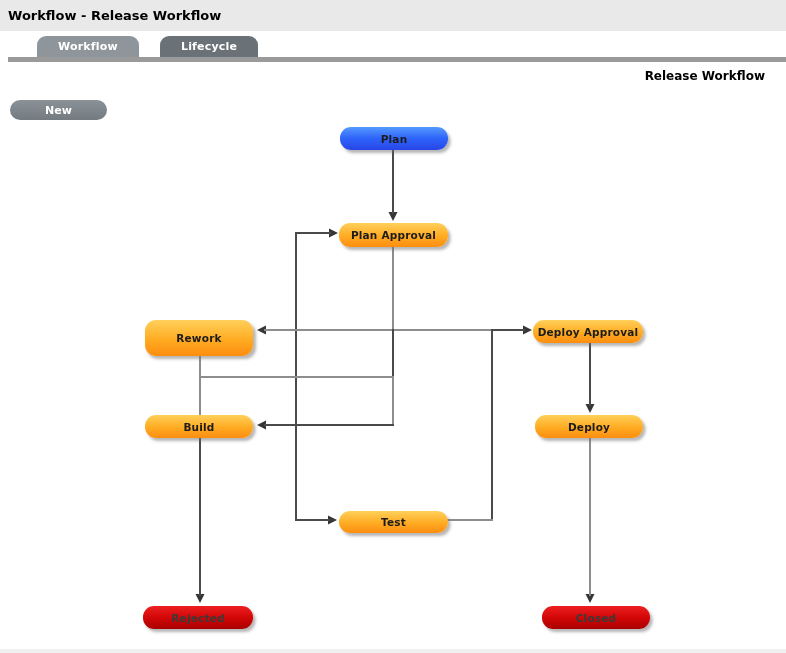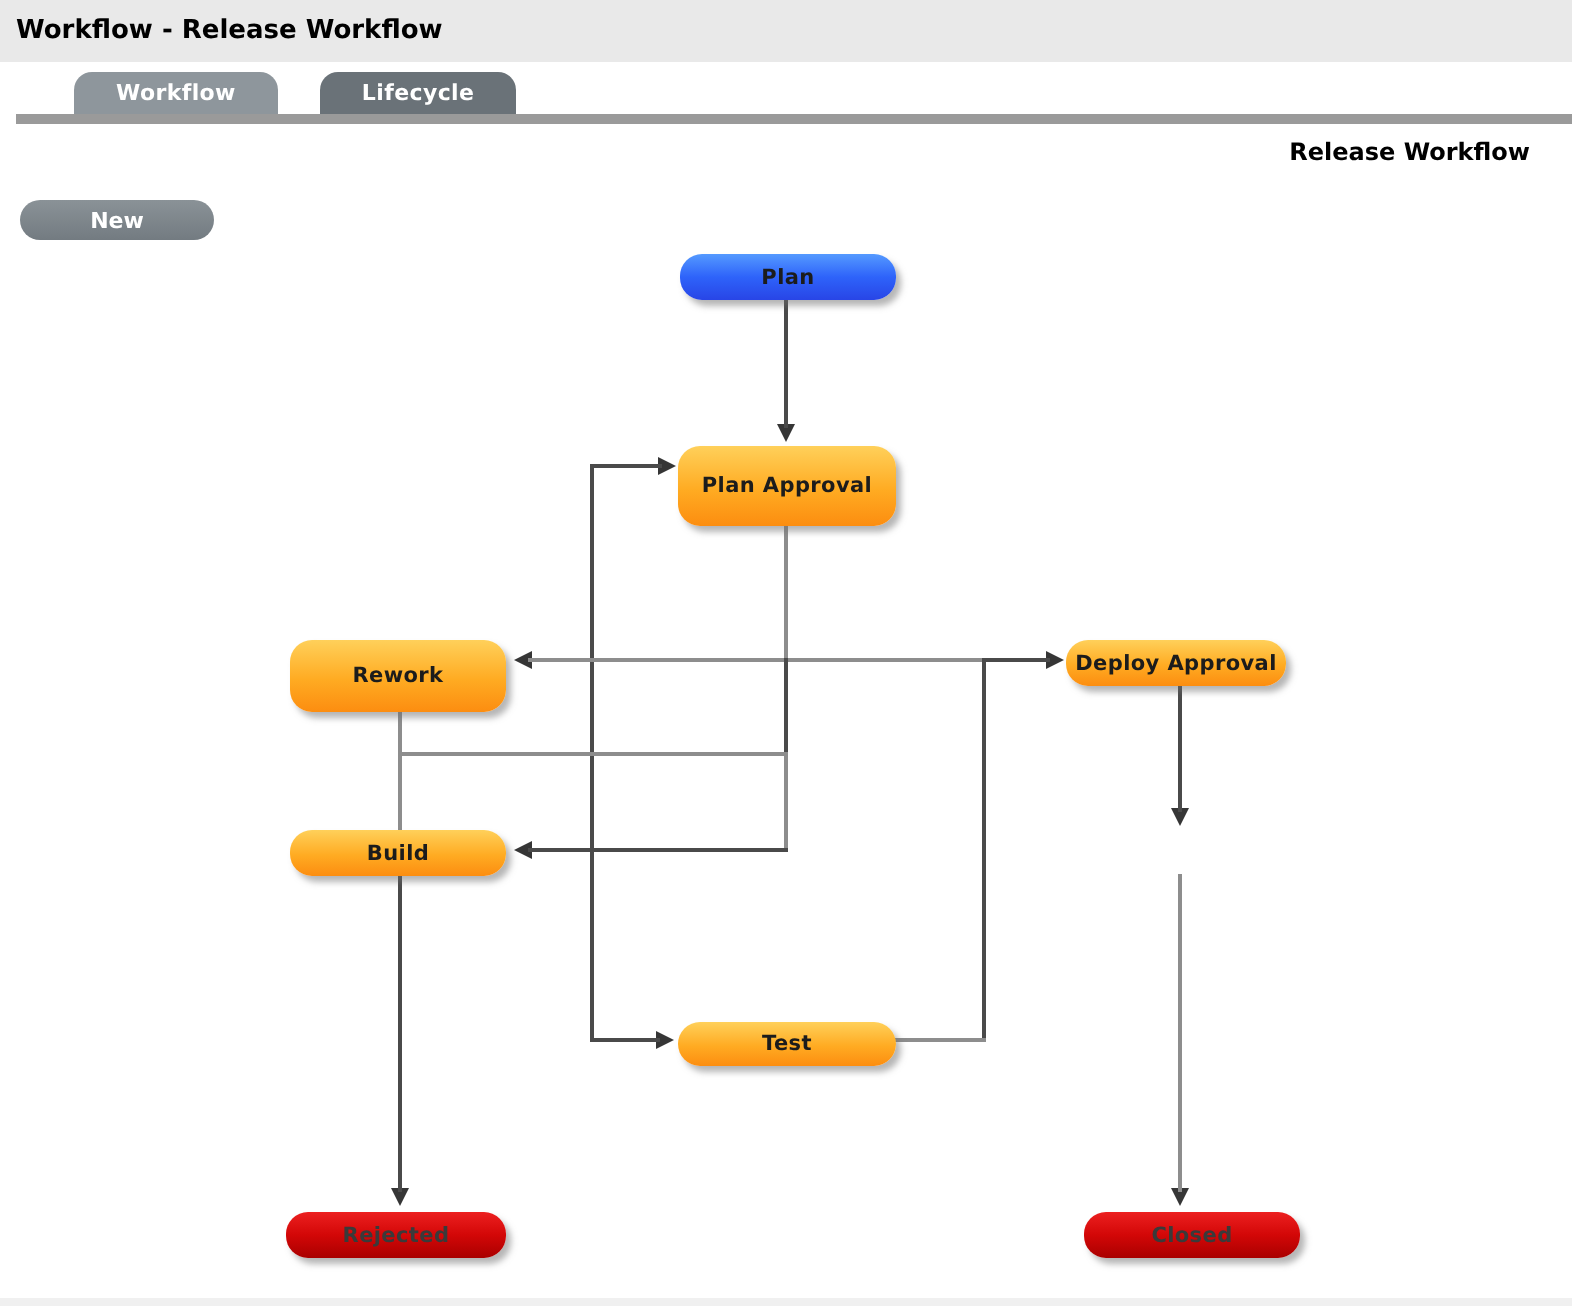--- a/index.html
+++ b/index.html
@@ -84,22 +84,23 @@
       <polyline points="393,377 200,377" fill="none" stroke="#8d8d8d" stroke-width="2" stroke-linecap="square"></polyline>
       <polyline points="200,343 200,415" fill="none" stroke="#8d8d8d" stroke-width="2" stroke-linecap="square"></polyline>
       <polygon points="200,603 204.5,594 195.5,594" fill="#363636"></polygon>
       <polyline points="200,438 200,595" fill="none" stroke="#4a4a4a" stroke-width="2" stroke-linecap="square"></polyline>
       <polygon points="590,413 594.5,404 585.5,404" fill="#363636"></polygon>
       <polyline points="590,343 590,405" fill="none" stroke="#4a4a4a" stroke-width="2" stroke-linecap="square"></polyline>
       <polygon points="590,603 594.5,594 585.5,594" fill="#363636"></polygon>
       <polyline points="590,438 590,595" fill="none" stroke="#8d8d8d" stroke-width="2" stroke-linecap="square"></polyline>
     </svg>
     <div class="node entry" style="left: 340px; top: 127px; width: 108px; height: 23px; text-align: right;">Plan</div>
-    <div class="node state" style="left: 339px; top: 223px; width: 109px; height: 40px;">Plan Approval</div>
+    <div class="node state" style="left: 339px; top: 223px; width: 109px; height: 24px;">Plan Approval</div>
     <div class="node state" style="left: 145px; top: 320px; width: 108px; height: 36px;">Rework</div>
     <div class="node state" style="left: 145px; top: 415px; width: 108px; height: 23px;">Build</div>
     <div class="node state" style="left: 533px; top: 320px; width: 110px; height: 23px;">Deploy Approval</div>
+    <div class="node state" style="left: 535px; top: 415px; width: 108px; height: 23px;">Deploy</div>
     <div class="node state" style="left: 339px; top: 511px; width: 109px; height: 22px;">Test</div>
     <div class="node exit" style="left: 143px; top: 606px; width: 110px; height: 23px;">Rejected</div>
     <div class="node exit" style="left: 526px; top: 606px; width: 108px; height: 23px; margin-left: 16px;">Closed</div>
   </div>
 
 <div class="footer-strip"></div>
 
 </body></html>

